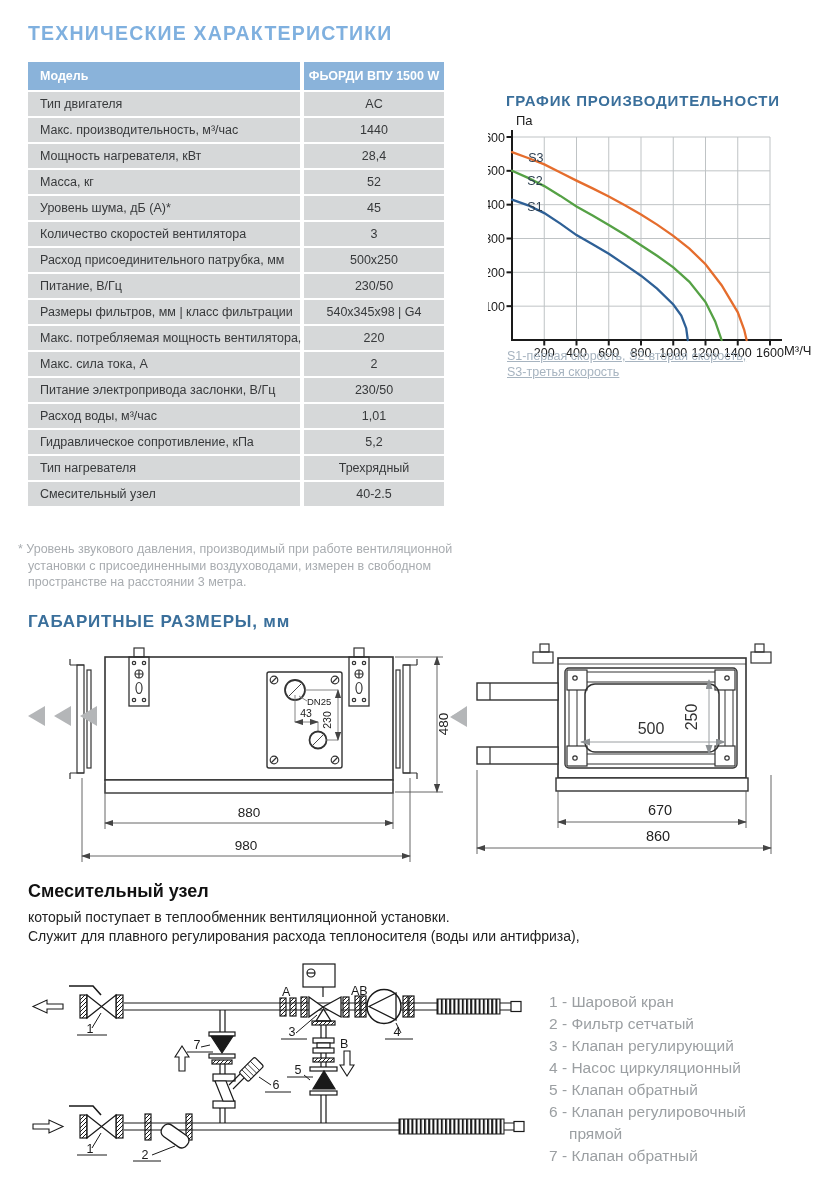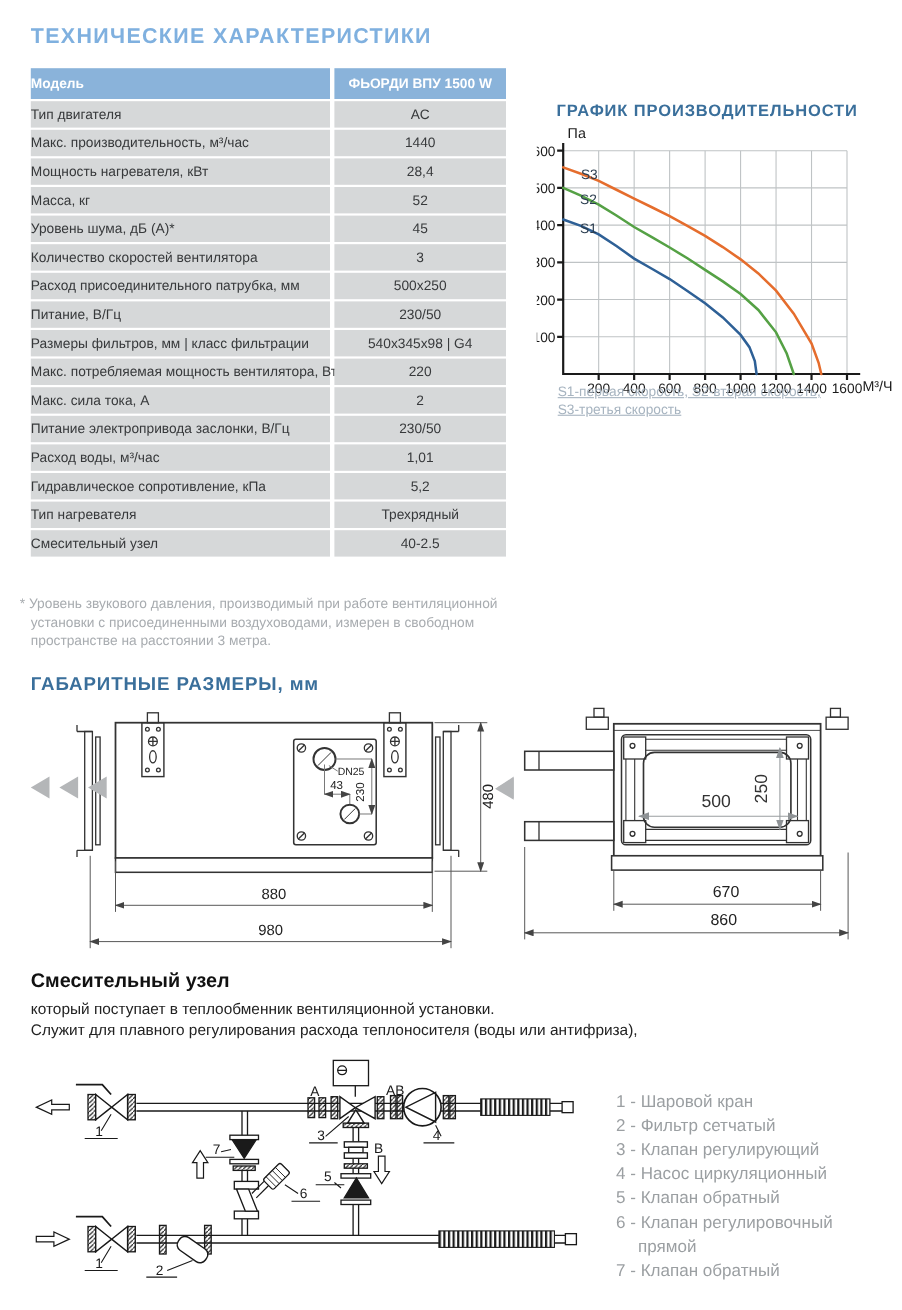--- a/index.html
+++ b/index.html
@@ -8,31 +8,31 @@
   .abs{position:absolute;}
   .h-main{left:28px;top:22px;font-size:19.5px;font-weight:bold;letter-spacing:1.2px;color:#7fb0df;}
   .h-sec{font-size:15px;font-weight:bold;color:#3a6f9b;letter-spacing:0.8px;text-align:center;}
   .chart-title{left:506px;top:92px;}
   .dims-title{left:28px;top:612px;font-size:17px;}
   .h-black{left:28px;top:881px;font-size:18px;font-weight:bold;color:#111;}
   .mix-desc{left:28px;top:908px;font-size:14px;color:#222;line-height:19px;}
   .spec-table{left:28px;top:62px;width:440px;}
   .trow{display:flex;margin-bottom:2px;}
   .trow .tlabel{width:272px;background:#d6d8d9;height:24px;line-height:24px;
-        box-sizing:border-box;font-size:12.5px;color:#37393b;
+        padding-left:12px;box-sizing:border-box;font-size:12.5px;color:#37393b;
         margin-right:4px;white-space:nowrap;}
-  .trow .tvalue{width:156px;background:#d6d8d9;height:24px;line-height:24px;
+  .trow .tvalue{width:140px;background:#d6d8d9;height:24px;line-height:24px;
         text-align:center;font-size:12.5px;color:#37393b;}
   .trow.thead .tlabel,.trow.thead .tvalue{background:#8ab3da;color:#fff;height:28px;
         line-height:28px;font-weight:bold;}
   .footnote{left:18px;top:541px;width:448px;font-size:12.5px;line-height:16.5px;
         color:#a8acb0;padding-left:10px;text-indent:-10px;}
   .chart-caption{left:507px;top:348px;font-size:12.5px;line-height:16px;color:#a7b4c0;text-decoration:underline;}
   .legend{left:549px;top:991px;width:242px;font-size:15.5px;line-height:22px;color:#9b9fa2;}
-  .legend-item{padding-left:20px;text-indent:-20px;margin-left:11px;}
+  .legend-item{padding-left:20px;text-indent:-20px;}
   svg text{font-family:"Liberation Sans","DejaVu Sans",sans-serif;}
 </style>
 </head>
 <body>
 
 <div class="page">
 
   <div class="abs h-main">ТЕХНИЧЕСКИЕ ХАРАКТЕРИСТИКИ</div>
 
   <div class="abs spec-table">

